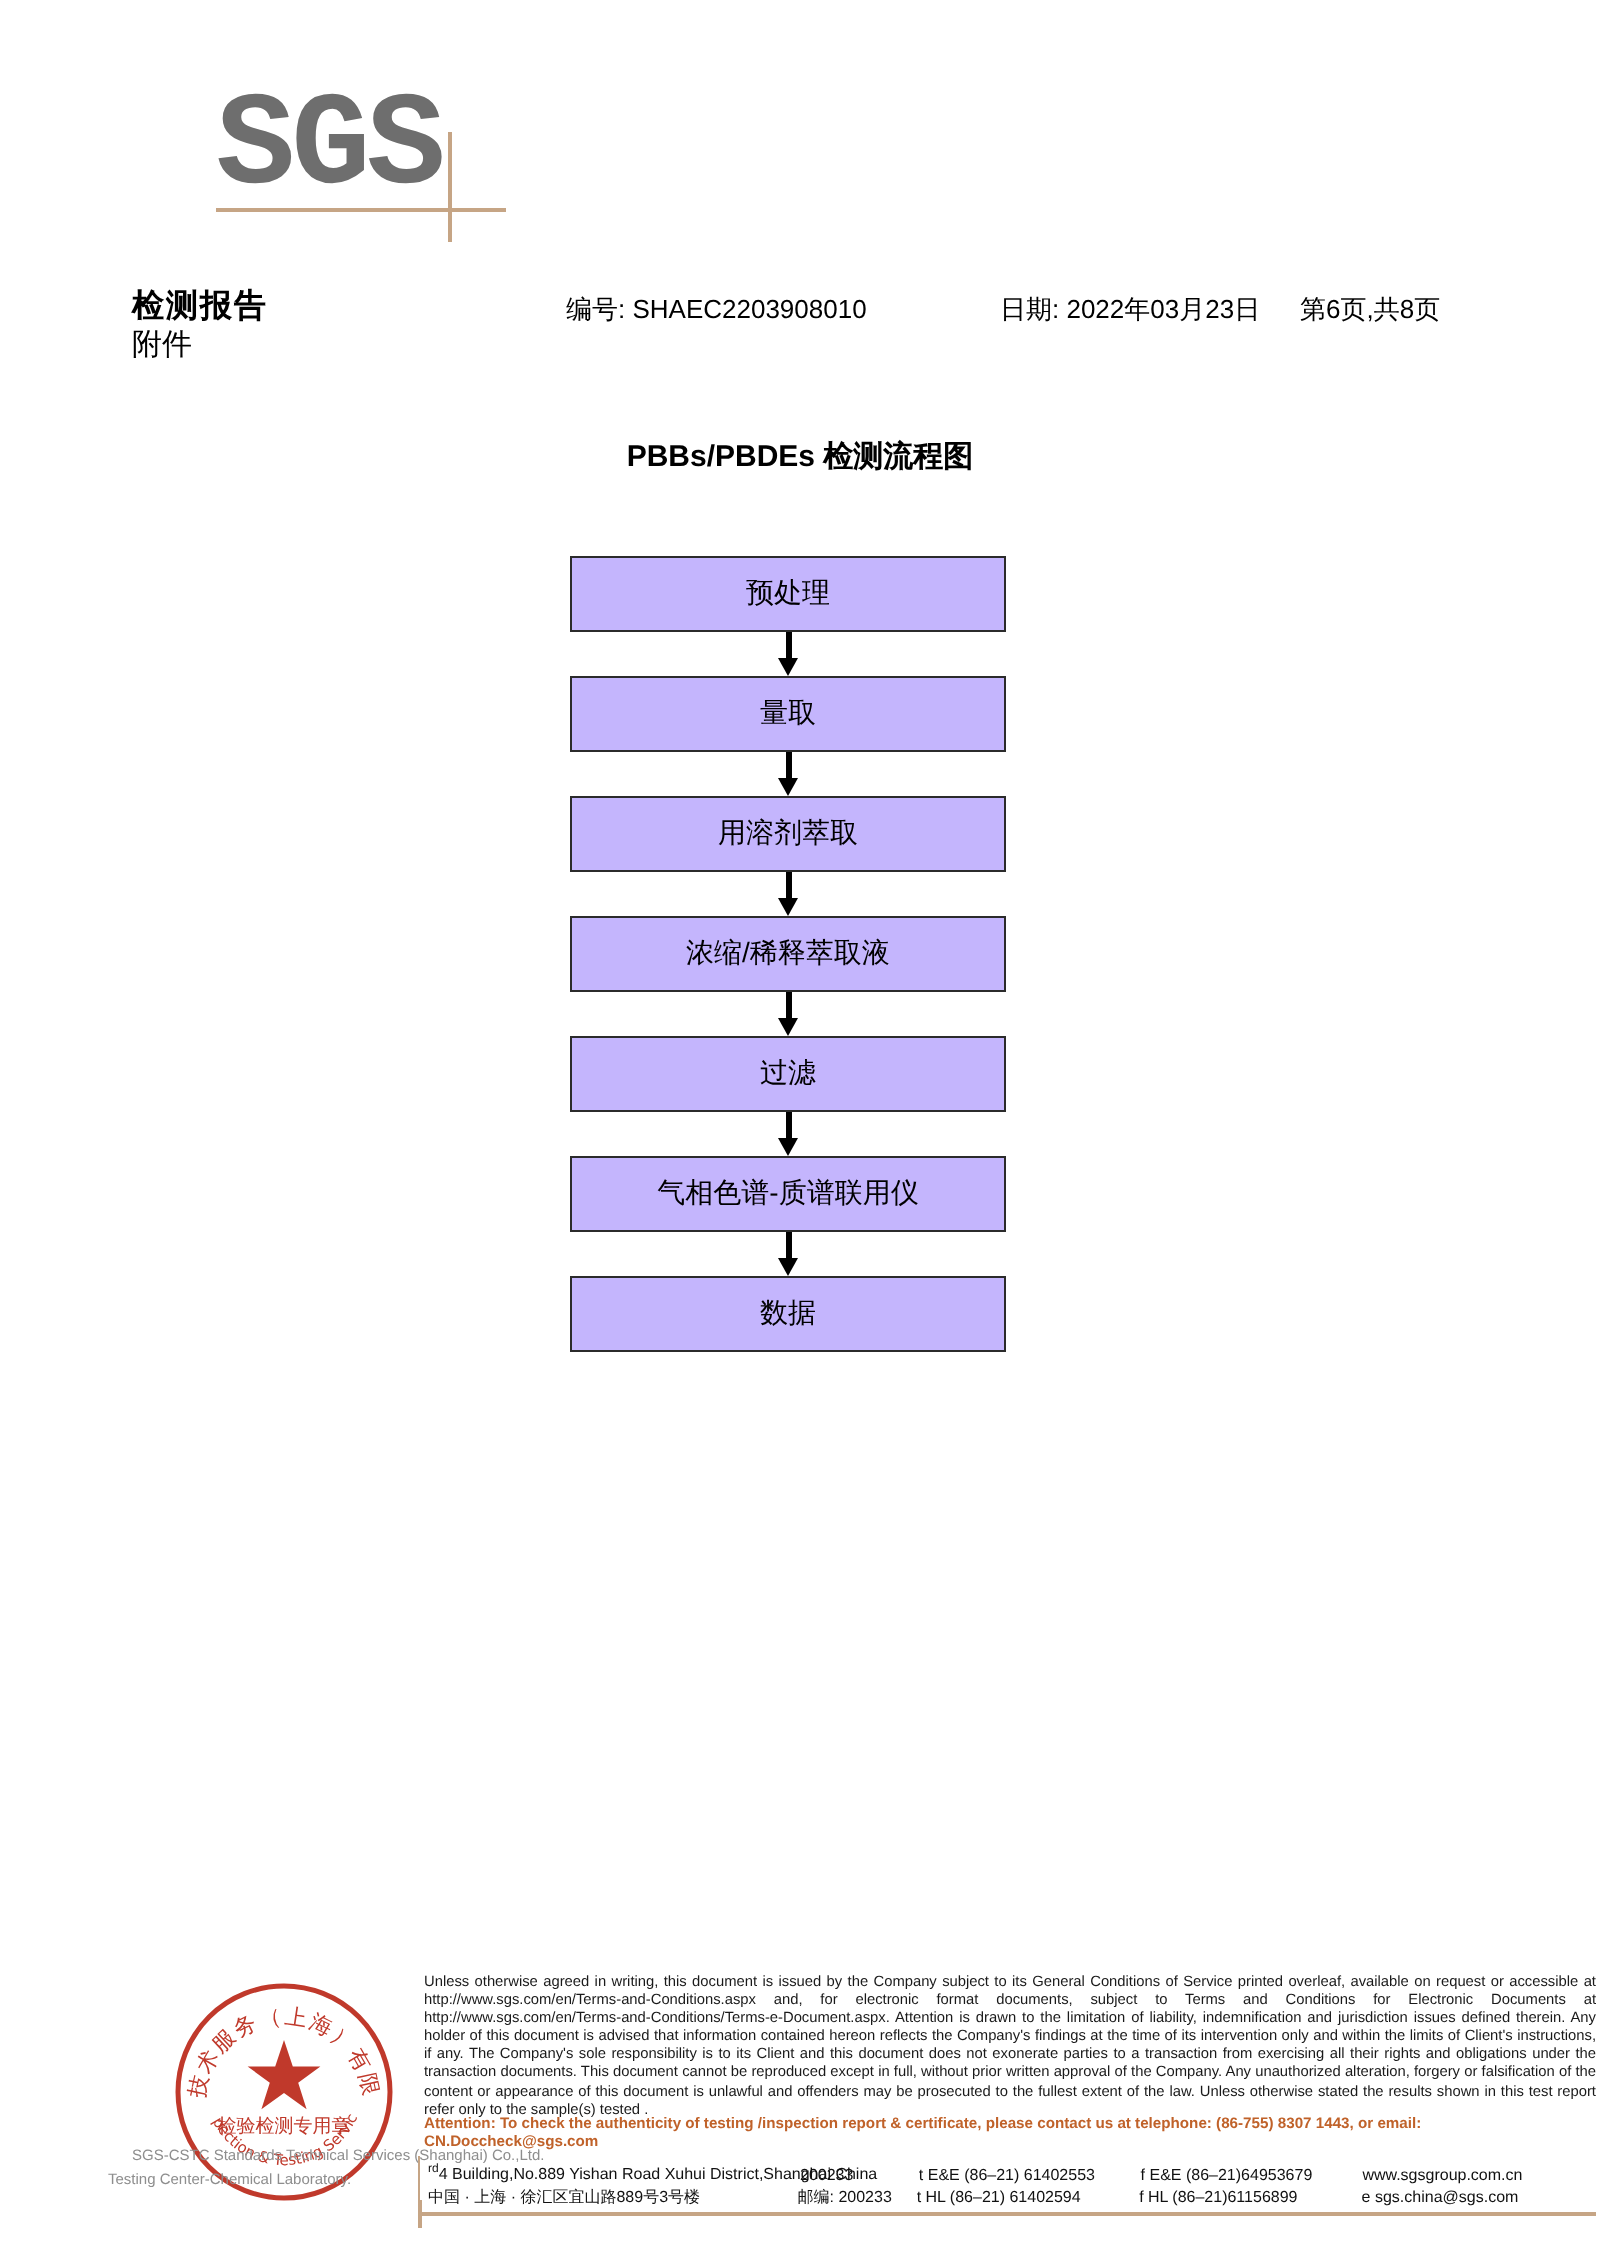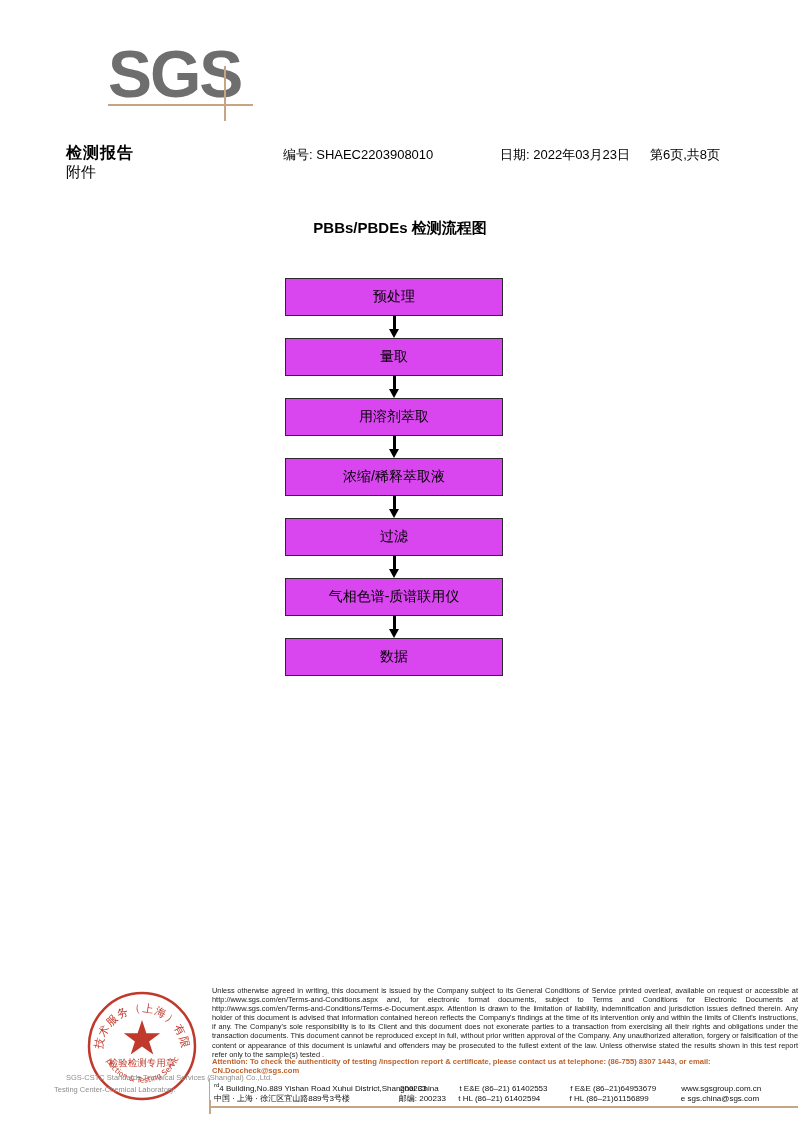--- a/index.html
+++ b/index.html
@@ -18,21 +18,21 @@
 
   
   .logo-block {
     position: absolute;
     left: 108px;
     top: 38px;
     width: 220px;
     height: 90px;
   }
   .logo-text {
-    font-family: Liberation Sans, sans-serif;
+    font-family: Liberation Mono, monospace;
     font-weight: bold;
     font-size: 66px;
     letter-spacing: -2px;
     color: #6e6e6e;
     line-height: 72px;
     margin: 0;
     padding: 0;
   }
   .logo-hline {
     position: absolute;
@@ -111,21 +111,21 @@
   .flow-node {
     position: relative;
     width: 218px;
     height: 38px;
     border: 1px solid #2b2b2b;
     box-sizing: border-box;
     display: flex;
     align-items: center;
     justify-content: center;
     font-size: 14px;
-    background: #d946ef;
+    background: #c4b5fd;
   }
   .flow-arrow {
     position: relative;
     width: 218px;
     height: 22px;
   }
   .flow-arrow .shaft {
     position: absolute;
     left: 50%;
     top: 0;

